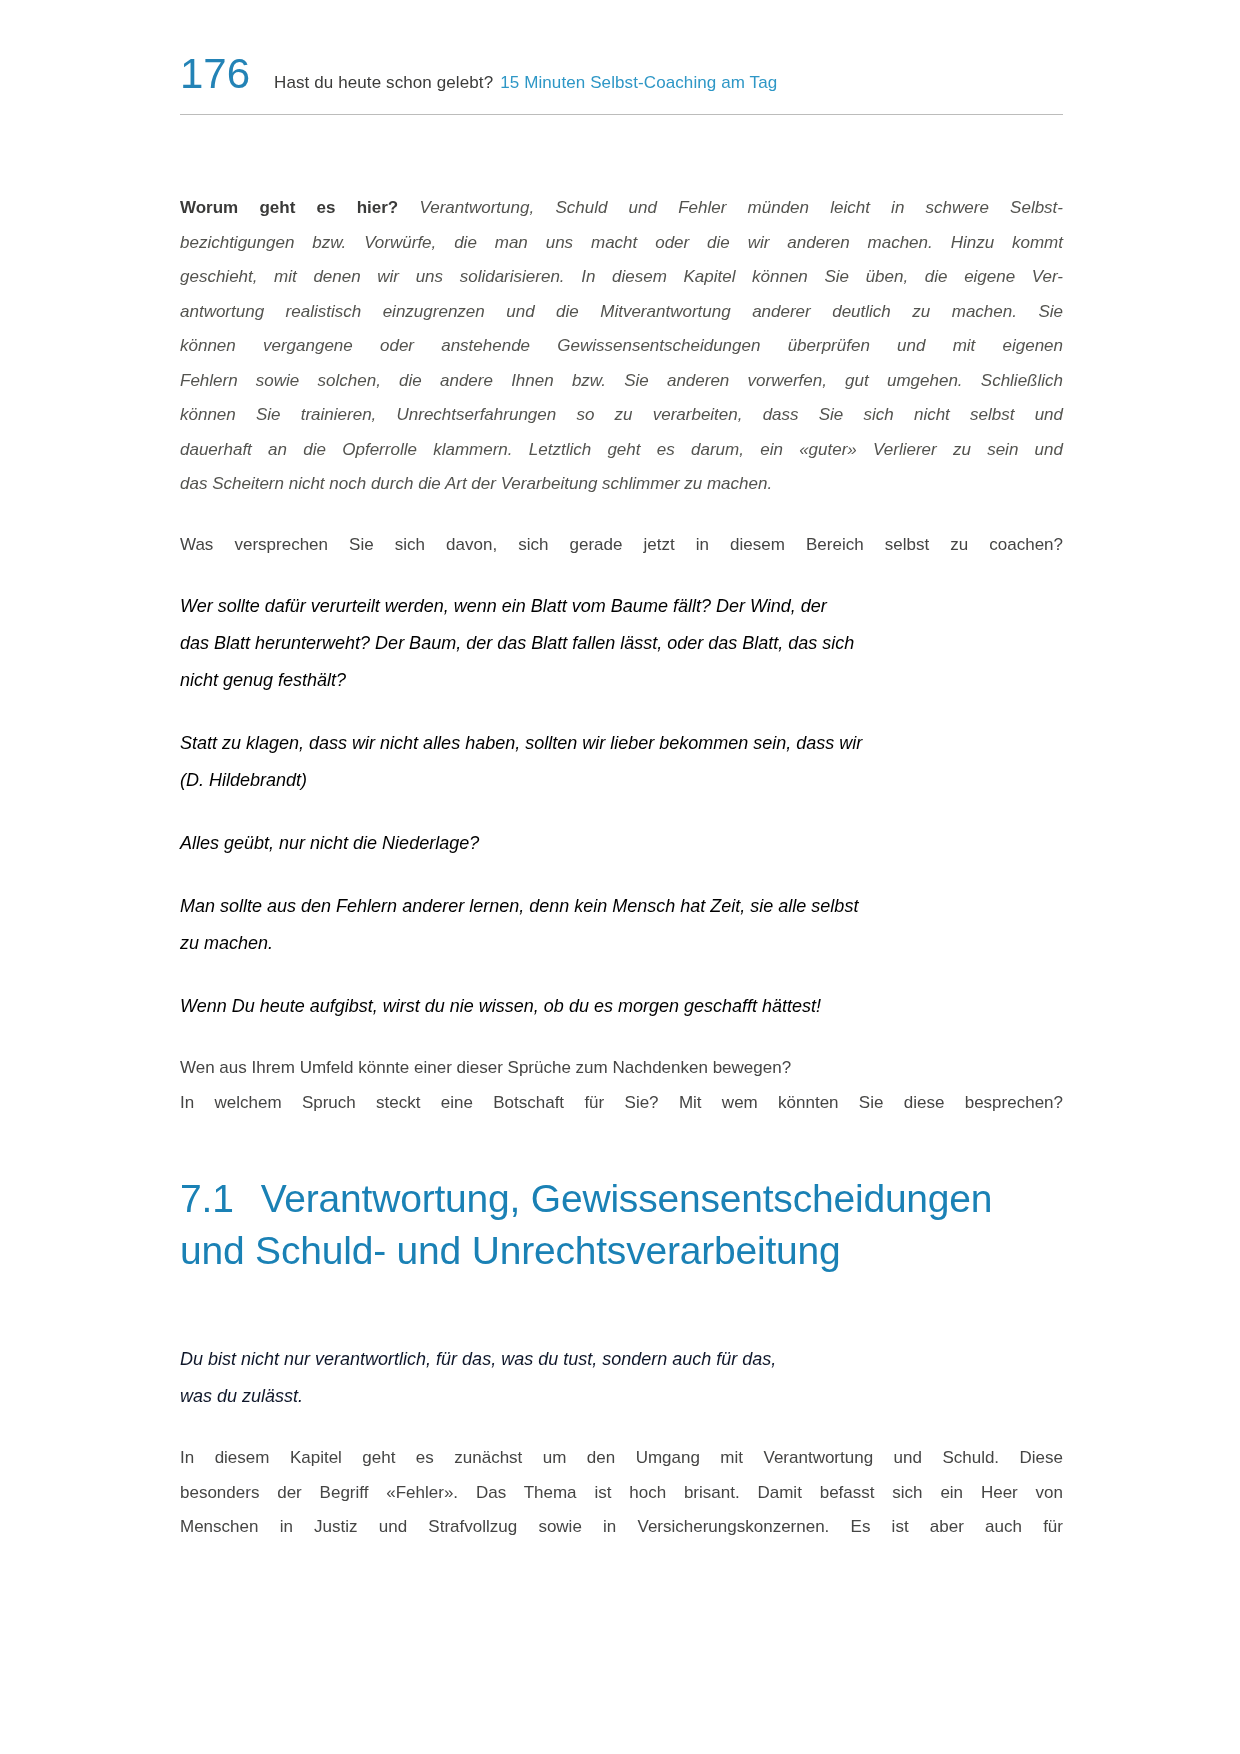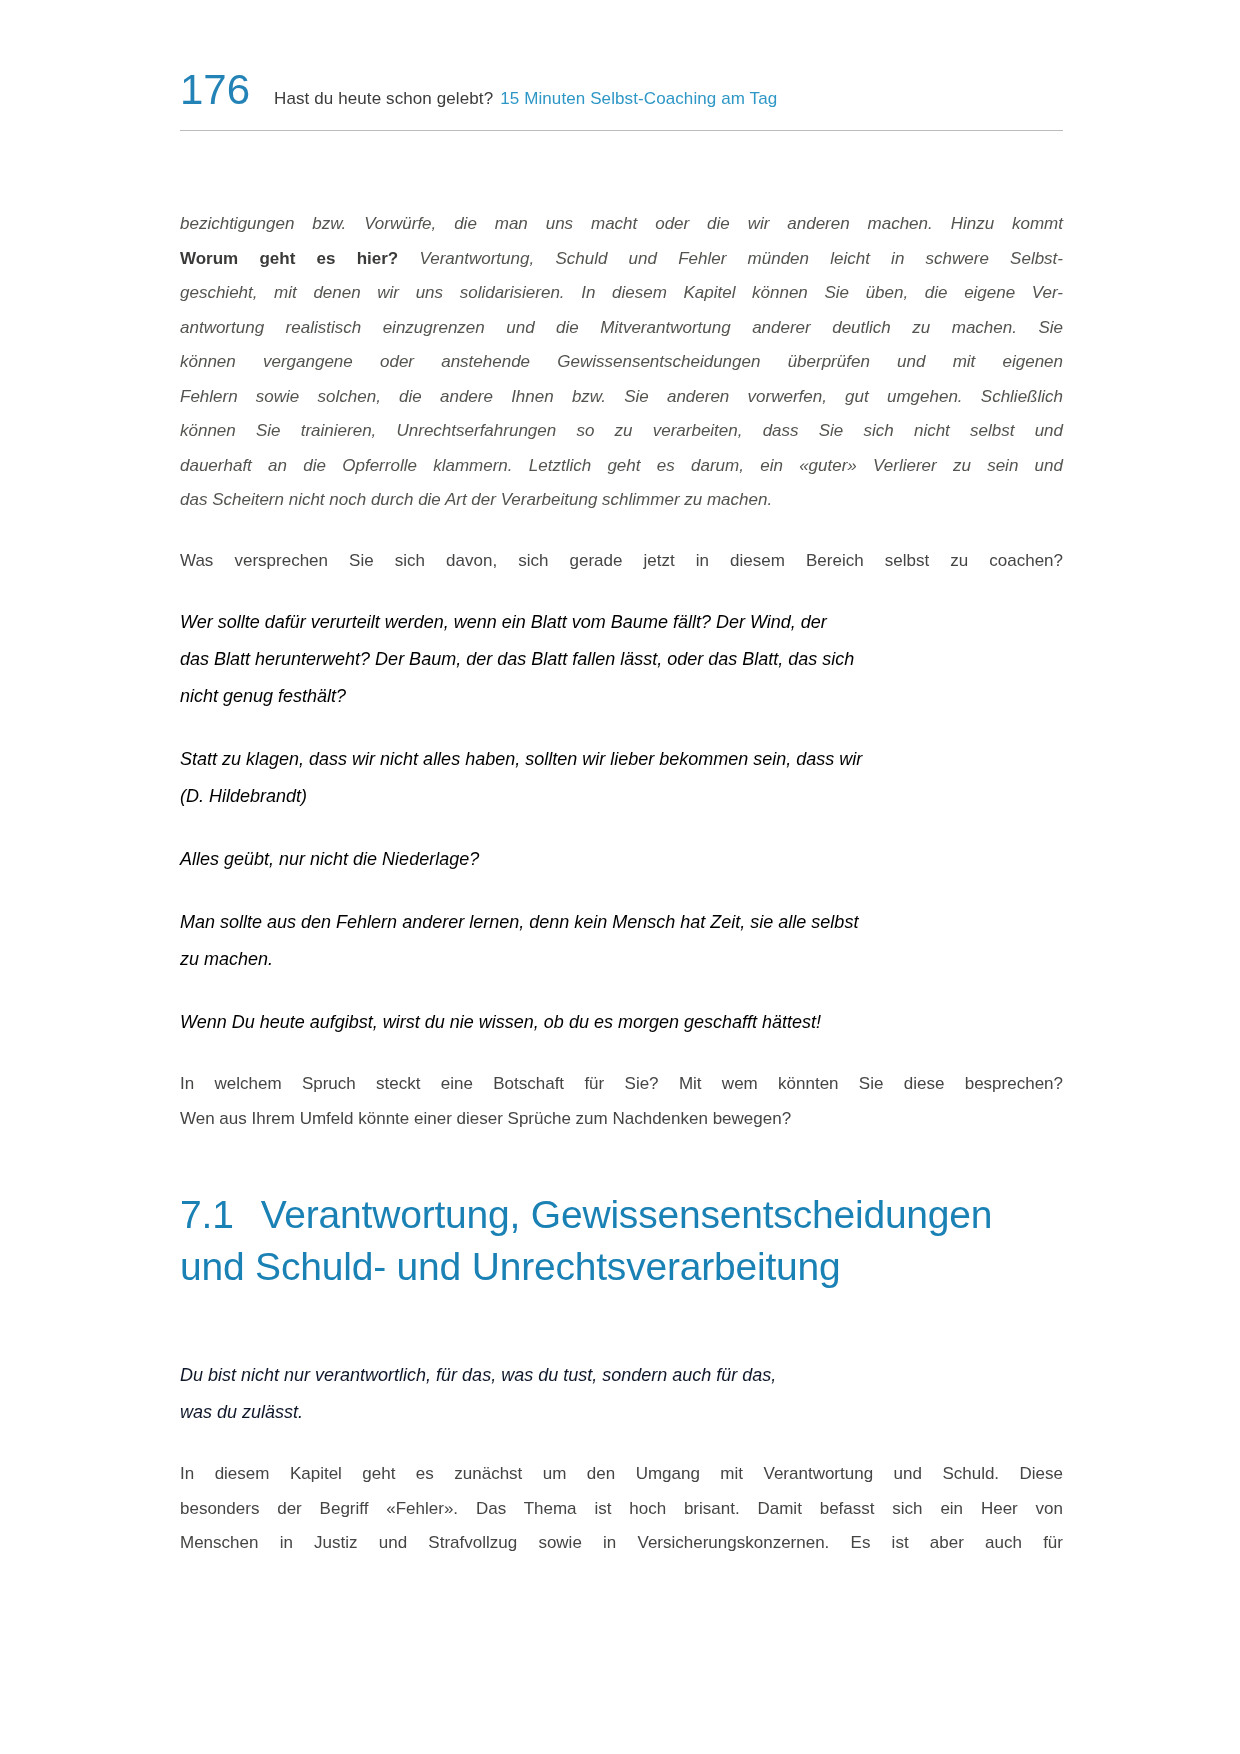--- a/index.html
+++ b/index.html
@@ -1,18 +1,18 @@
 <!DOCTYPE html>
 <html><head>
 <meta charset="utf-8">
 <style>
   * { margin:0; padding:0; box-sizing:border-box; }
   html,body { background:#ffffff; }
   body { width:1240px; height:1754px; font-family:"Liberation Sans", sans-serif; }
-  .page { position:relative; width:1240px; height:1754px; background:#ffffff; padding:16px 177px 0 180px; overflow:hidden; }
+  .page { position:relative; width:1240px; height:1754px; background:#ffffff; padding:0 177px 0 180px; overflow:hidden; }
 
   
   .header { display:flex; align-items:baseline; margin-top:50px; white-space:nowrap; }
   .page-num { font-size:42px; color:#2383b6; margin-right:24px; }
   .book-title { font-size:17px; color:#3c3c3b; letter-spacing:0.1px; }
   .book-subtitle { font-size:17px; color:#2e97c6; margin-left:7px; letter-spacing:0.1px; }
   .rule { border-top:1px solid #bcbcbb; margin-top:16px; }
 
   
   .intro { margin-top:76px; font-size:17px; line-height:34.5px; font-style:italic; color:#53534f; }
@@ -36,25 +36,25 @@
 <div class="page">
 
   <div class="header">
     <span class="page-num">176</span>
     <span class="book-title">Hast du heute schon gelebt?</span>
     <span class="book-subtitle">15 Minuten Selbst-Coaching am Tag</span>
   </div>
   <div class="rule"></div>
 
   <div class="intro">
-    <div class="line j">bezichtigungen bzw. Vorwürfe, die man uns macht oder die wir anderen machen. Hinzu kommt</div>
     <div class="line j">
       <span class="lead">Worum geht es hier?</span>
       <span>Verantwortung, Schuld und Fehler münden leicht in schwere Selbst-</span>
     </div>
+    <div class="line j">bezichtigungen bzw. Vorwürfe, die man uns macht oder die wir anderen machen. Hinzu kommt</div>
     <div class="line j">geschieht, mit denen wir uns solidarisieren. In diesem Kapitel können Sie üben, die eigene Ver-</div>
     <div class="line j">antwortung realistisch einzugrenzen und die Mitverantwortung anderer deutlich zu machen. Sie</div>
     <div class="line j">können vergangene oder anstehende Gewissensentscheidungen überprüfen und mit eigenen</div>
     <div class="line j">Fehlern sowie solchen, die andere Ihnen bzw. Sie anderen vorwerfen, gut umgehen. Schließlich</div>
     <div class="line j">können Sie trainieren, Unrechtserfahrungen so zu verarbeiten, dass Sie sich nicht selbst und</div>
     <div class="line j">dauerhaft an die Opferrolle klammern. Letztlich geht es darum, ein «guter» Verlierer zu sein und</div>
     <div class="line">das Scheitern nicht noch durch die Art der Verarbeitung schlimmer zu machen.</div>
   </div>
 
   <div class="para">
@@ -82,22 +82,22 @@
   <div class="quote">
     <div class="line">Man sollte aus den Fehlern anderer lernen, denn kein Mensch hat Zeit, sie alle selbst</div>
     <div class="line">zu machen.</div>
   </div>
 
   <div class="quote">
     <div class="line">Wenn Du heute aufgibst, wirst du nie wissen, ob du es morgen geschafft hättest!</div>
   </div>
 
   <div class="para">
+    <div class="line">Wen aus Ihrem Umfeld könnte einer dieser Sprüche zum Nachdenken bewegen?</div>
     <div class="line j">In welchem Spruch steckt eine Botschaft für Sie? Mit wem könnten Sie diese besprechen?</div>
-    <div class="line">Wen aus Ihrem Umfeld könnte einer dieser Sprüche zum Nachdenken bewegen?</div>
   </div>
 
   <h2 class="heading">
     <div class="line">
       <span class="num">7.1</span><span>Verantwortung, Gewissensentscheidungen</span>
     </div>
     <div class="line">und Schuld- und Unrechtsverarbeitung</div>
   </h2>
 
   <div class="epigraph">

